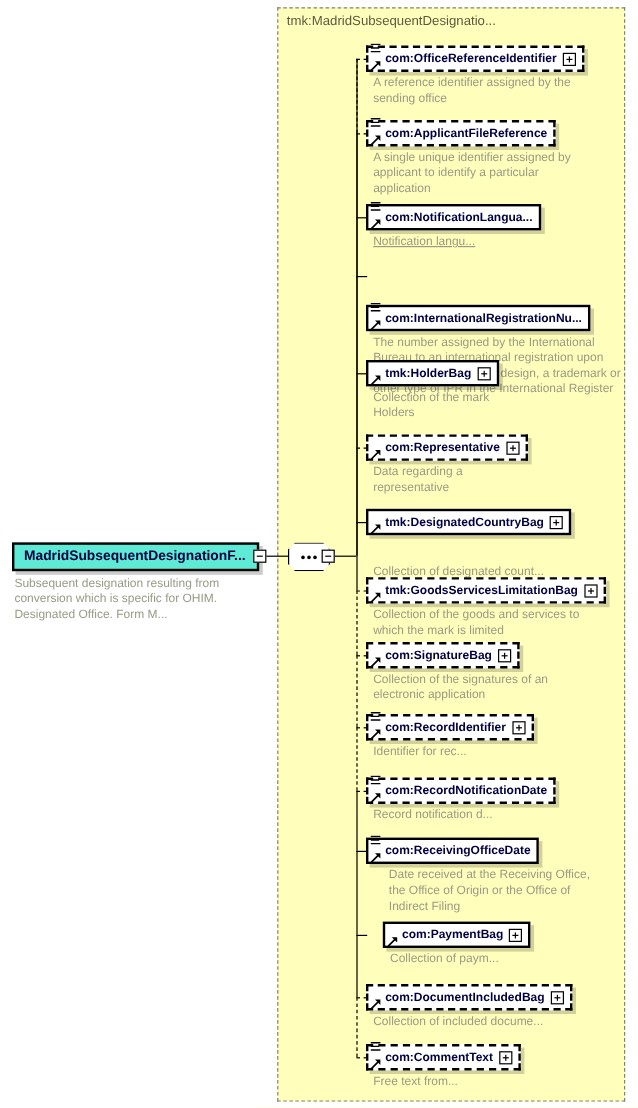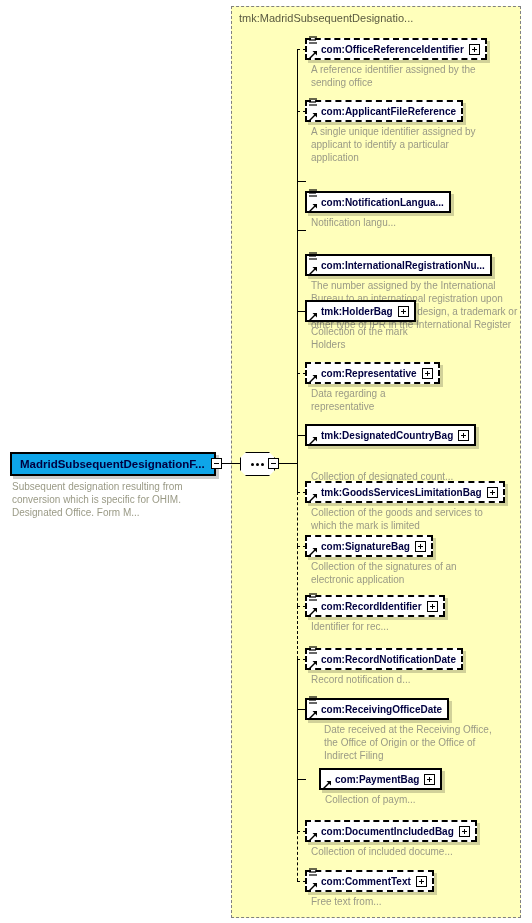--- a/index.html
+++ b/index.html
@@ -26,21 +26,21 @@
     color:#5a5a40;
     font-family:"Liberation Sans", sans-serif;
     white-space:nowrap;
   }
   
   #root-node{
     position:absolute;
     left:10px; top:452px;
     width:206px; height:24px;
     box-sizing:border-box;
-    background:#0ea5e9;
+    background:#5eead4;
     border:2px solid #000000;
     display:flex;align-items:center;
     box-shadow:3px 3px 0 rgba(0,0,0,0.20);
   }
   #root-node .node-label{
     font-size:11.5px;font-weight:bold;color:#000040;
     padding-left:8px;white-space:nowrap;
     font-family:"Liberation Sans", sans-serif;
   }
   #root-desc{
@@ -187,30 +187,30 @@
     <div class="child" style="left: 305px; top: 100px;"><div class="node-box optional" title="optional">
         <svg viewBox="0 0 12 26" class="elem-icon">
           <line x1="1" x2="9" y1="1" y2="1" stroke="#000" stroke-width="1.2"></line>
           <line x1="1" x2="8" y1="4" y2="4" stroke="#000" stroke-width="1.2"></line>
           <line x1="1" x2="9" y1="7" y2="7" stroke="#000" stroke-width="1.2"></line>
           <line x1="1.5" y1="22.5" x2="8" y2="16" stroke="#000" stroke-width="1.4"></line>
           <polygon points="9,15 9,19.5 4.5,15" fill="#000"></polygon>
         </svg>
         <span class="node-label">com:ApplicantFileReference</span>
       </div><div class="desc" style="max-width: 175px;">A single unique identifier assigned by applicant to identify a particular application</div></div>
-    <div class="child" style="left: 305px; top: 170px; margin-top: 21px;"><div class="node-box required" title="required">
+    <div class="child" style="left: 305px; top: 170px;"><div class="node-box required" title="required">
         <svg viewBox="0 0 12 26" class="elem-icon">
           <line x1="1" x2="9" y1="1" y2="1" stroke="#000" stroke-width="1.2"></line>
           <line x1="1" x2="8" y1="4" y2="4" stroke="#000" stroke-width="1.2"></line>
           <line x1="1" x2="9" y1="7" y2="7" stroke="#000" stroke-width="1.2"></line>
           <line x1="1.5" y1="22.5" x2="8" y2="16" stroke="#000" stroke-width="1.4"></line>
           <polygon points="9,15 9,19.5 4.5,15" fill="#000"></polygon>
         </svg>
         <span class="node-label">com:NotificationLangua...</span>
-      </div><div class="desc" style="max-width: 175px;">Notification langu...</div></div>
+      </div><div class="desc" style="max-width: 175px; text-decoration: underline;">Notification langu...</div></div>
     <div class="child" style="left: 305px; top: 219px; margin-top: 35px;"><div class="node-box required" title="required">
         <svg viewBox="0 0 12 26" class="elem-icon">
           <line x1="1" x2="9" y1="1" y2="1" stroke="#000" stroke-width="1.2"></line>
           <line x1="1" x2="8" y1="4" y2="4" stroke="#000" stroke-width="1.2"></line>
           <line x1="1" x2="9" y1="7" y2="7" stroke="#000" stroke-width="1.2"></line>
           <line x1="1.5" y1="22.5" x2="8" y2="16" stroke="#000" stroke-width="1.4"></line>
           <polygon points="9,15 9,19.5 4.5,15" fill="#000"></polygon>
         </svg>
         <span class="node-label">com:InternationalRegistrationNu...</span>
       </div><div class="desc" style="max-width: 215px;">The number assigned by the International Bureau to an international registration upon registering an industrial design, a trademark or other type of IPR in the International Register</div></div>

